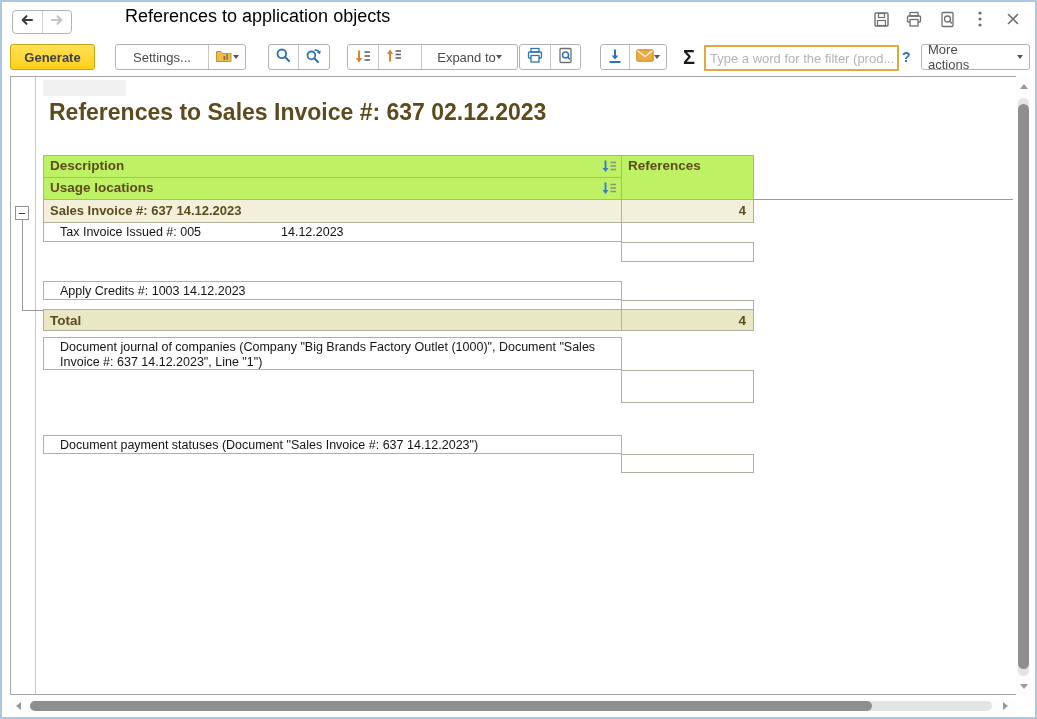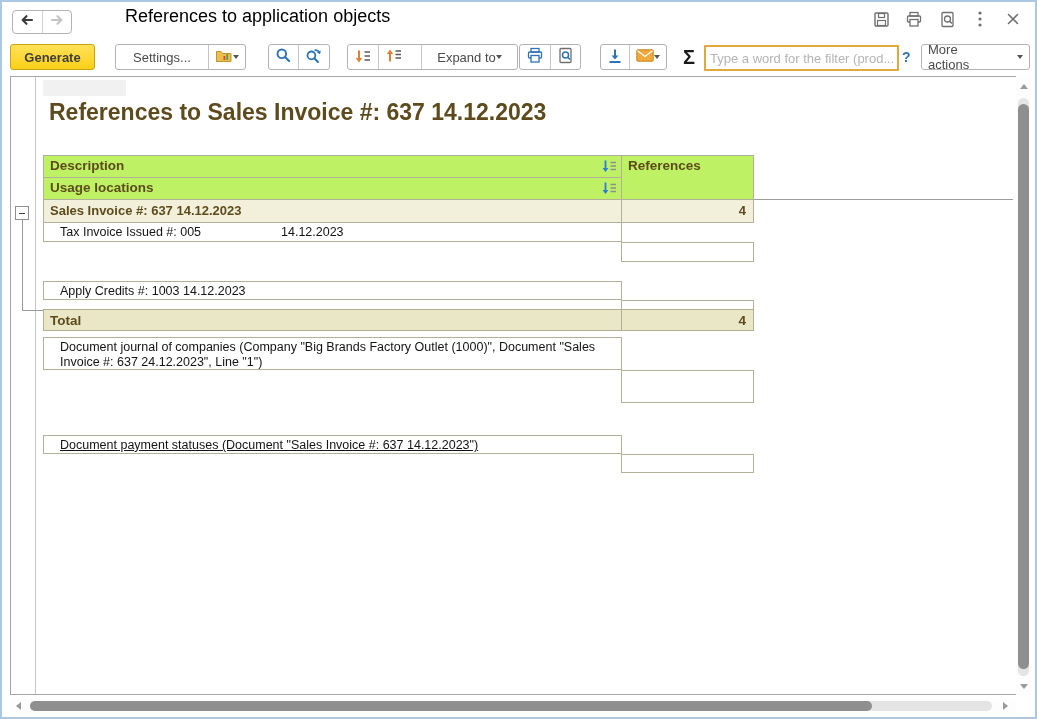--- a/index.html
+++ b/index.html
@@ -53,21 +53,21 @@
   .sorticon { position:absolute; right:3px; top:3px; cursor:pointer; }
   .date-span { position:absolute; left:237px; top:2px; }
 
   .y-h1 { top:78px;  height:23px; }
   .y-h2 { top:100px; height:23px; }
   .y-hr { top:78px;  height:45px; }
   .y-r0 { top:122px; height:24px; }
   .y-r1 { top:145px; height:20px; }
   .y-r2 { top:164px; height:19px; }
   .y-r3 { top:182px; height:33px; }
-  .y-r4 { top:214px; height:19px;text-decoration:underline; }
+  .y-r4 { top:214px; height:19px; }
   .y-r5 { top:232px; height:22px; }
 
   .ext-line { position:absolute; left:743px; top:122px; width:259px; height:1px; background:#9c9c9c; }
 
   .expander { position:absolute; left:4px; top:129px; width:14px; height:14px; border:1px solid #8f8f8f; background:#fff; cursor:pointer; }
   .expander::after { content:""; position:absolute; left:3px; top:6px; width:6px; height:1px; background:#3c3c3c; }
   .tree-v { position:absolute; left:11px; top:143px; width:1px; height:91px; background:#9a9a9a; }
   .tree-h { position:absolute; left:11px; top:233px; width:21px; height:1px; background:#9a9a9a; }
 
   
@@ -268,21 +268,21 @@
       <div class="seg" style="flex:1; justify-content:center;gap:20px;">
         <span>More actions</span>
         <span class="caret"></span>
       </div>
     </div>
   </div>
 
   <div class="content">
     <div class="margin-line"></div>
     <div class="corner-strip"></div>
-    <div class="rpt-title">References to Sales Invoice #: 637 14.12.2023</div>
+    <div class="rpt-title">References to Sales Invoice #: 637 02.12.2023</div>
 
     <div class="cell c-desc y-h1 hdr">
       <span>Description</span>
       <span class="sorticon">
         <svg width="17" height="15" viewBox="0 0 17 15">
             <path d="M4.5 1.5 V9" stroke="#2f7bd9" stroke-width="1.8"></path>
             <path d="M4.5 13 L1.6 9 L7.4 9 Z" fill="#2f7bd9"></path>
             <path d="M9.5 3.5 H15 M9.5 7 H15 M9.5 10.5 H15" stroke="#8f8f8f" stroke-width="1.4"></path>
           </svg>
       </span>
@@ -306,21 +306,21 @@
 
     <div class="cell c-desc y-r1 det">
       <span>Tax Invoice Issued #: 005</span>
       <span class="date-span">14.12.2023</span>
     </div>
     <div class="cell c-refs y-r1 det"></div>
 
     <div class="cell c-desc y-r2 det">Apply Credits #: 1003 14.12.2023</div>
     <div class="cell c-refs y-r2 det"></div>
 
-    <div class="cell c-desc y-r3 det">Document journal of companies (Company "Big Brands Factory Outlet (1000)", Document "Sales Invoice #: 637 24.12.2023", Line "1")</div>
+    <div class="cell c-desc y-r3 det">Document journal of companies (Company "Big Brands Factory Outlet (1000)", Document "Sales Invoice #: 637 14.12.2023", Line "1")</div>
     <div class="cell c-refs y-r3 det"></div>
 
     <div class="cell c-desc y-r4 det">Document payment statuses (Document "Sales Invoice #: 637 14.12.2023")</div>
     <div class="cell c-refs y-r4 det"></div>
 
     <div class="cell c-desc y-r5 tot">Total</div>
     <div class="cell c-refs y-r5 tot refs-val">4</div>
 
     <div class="ext-line"></div>
 

